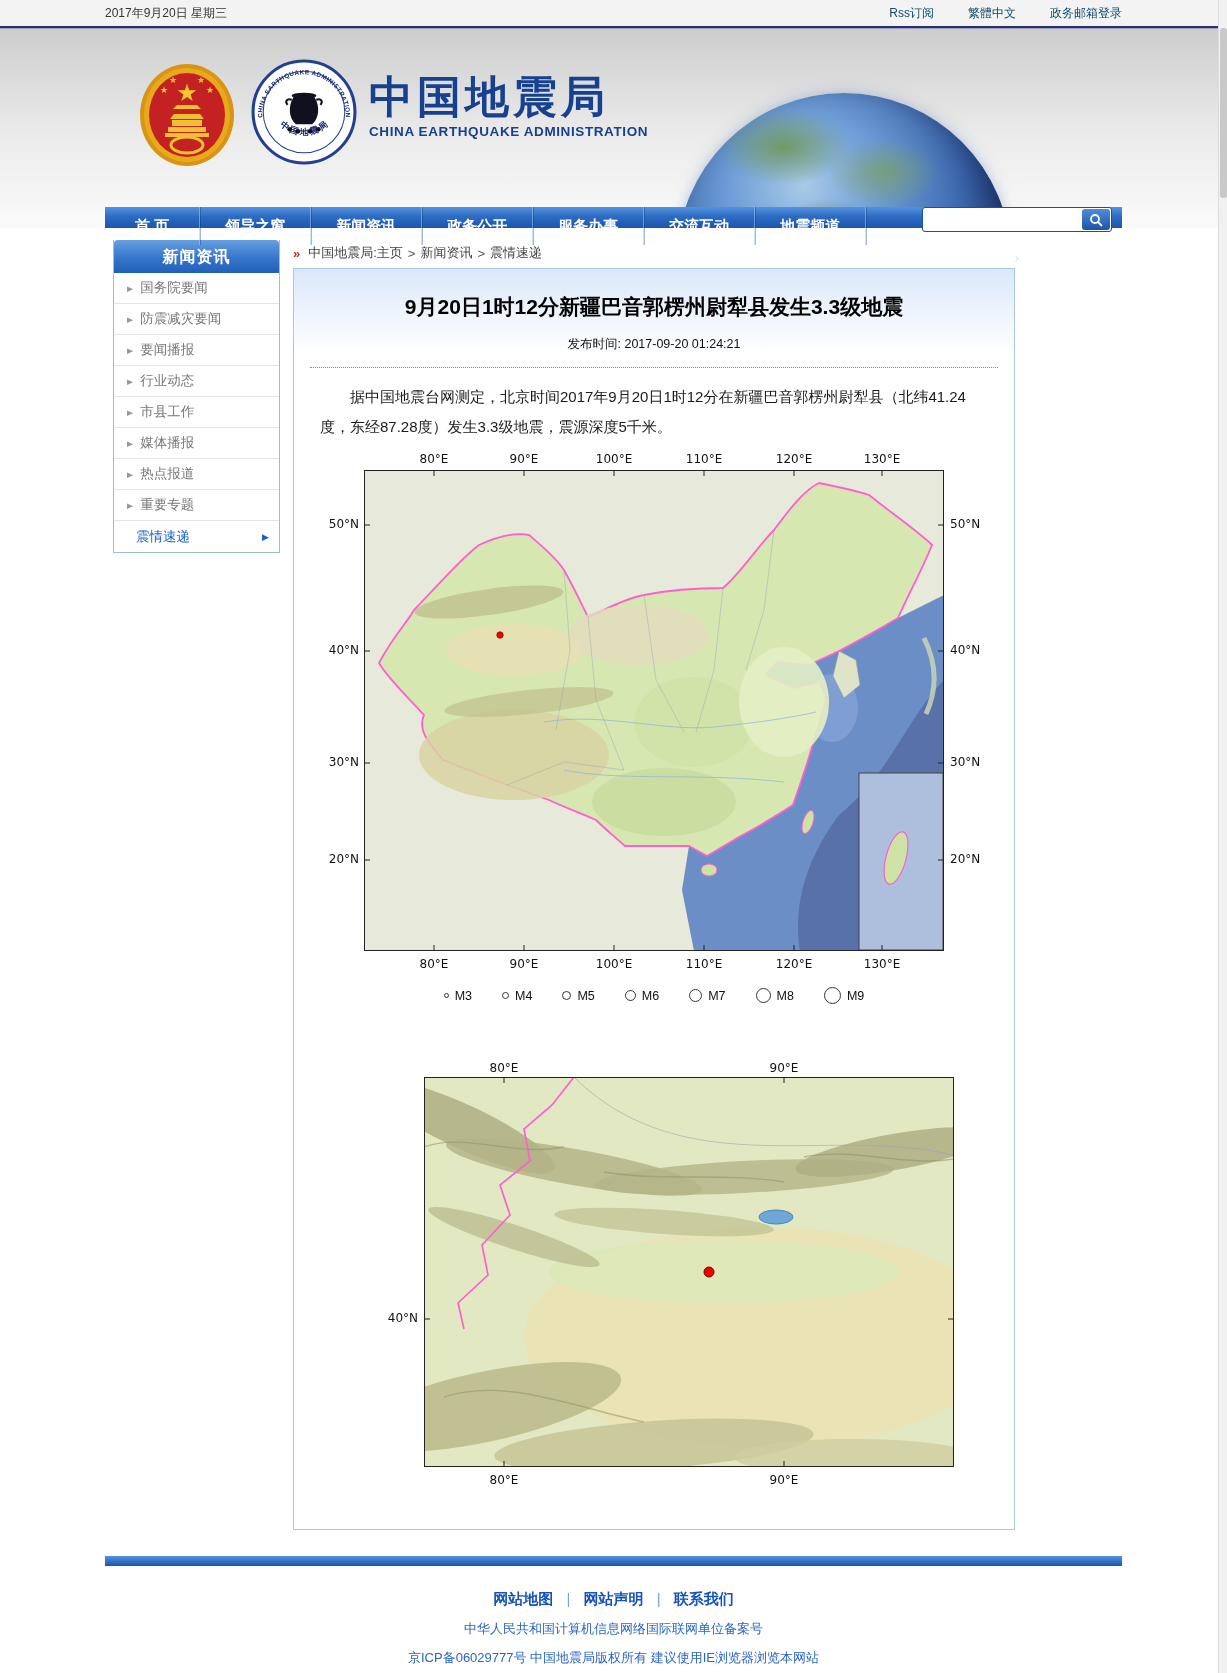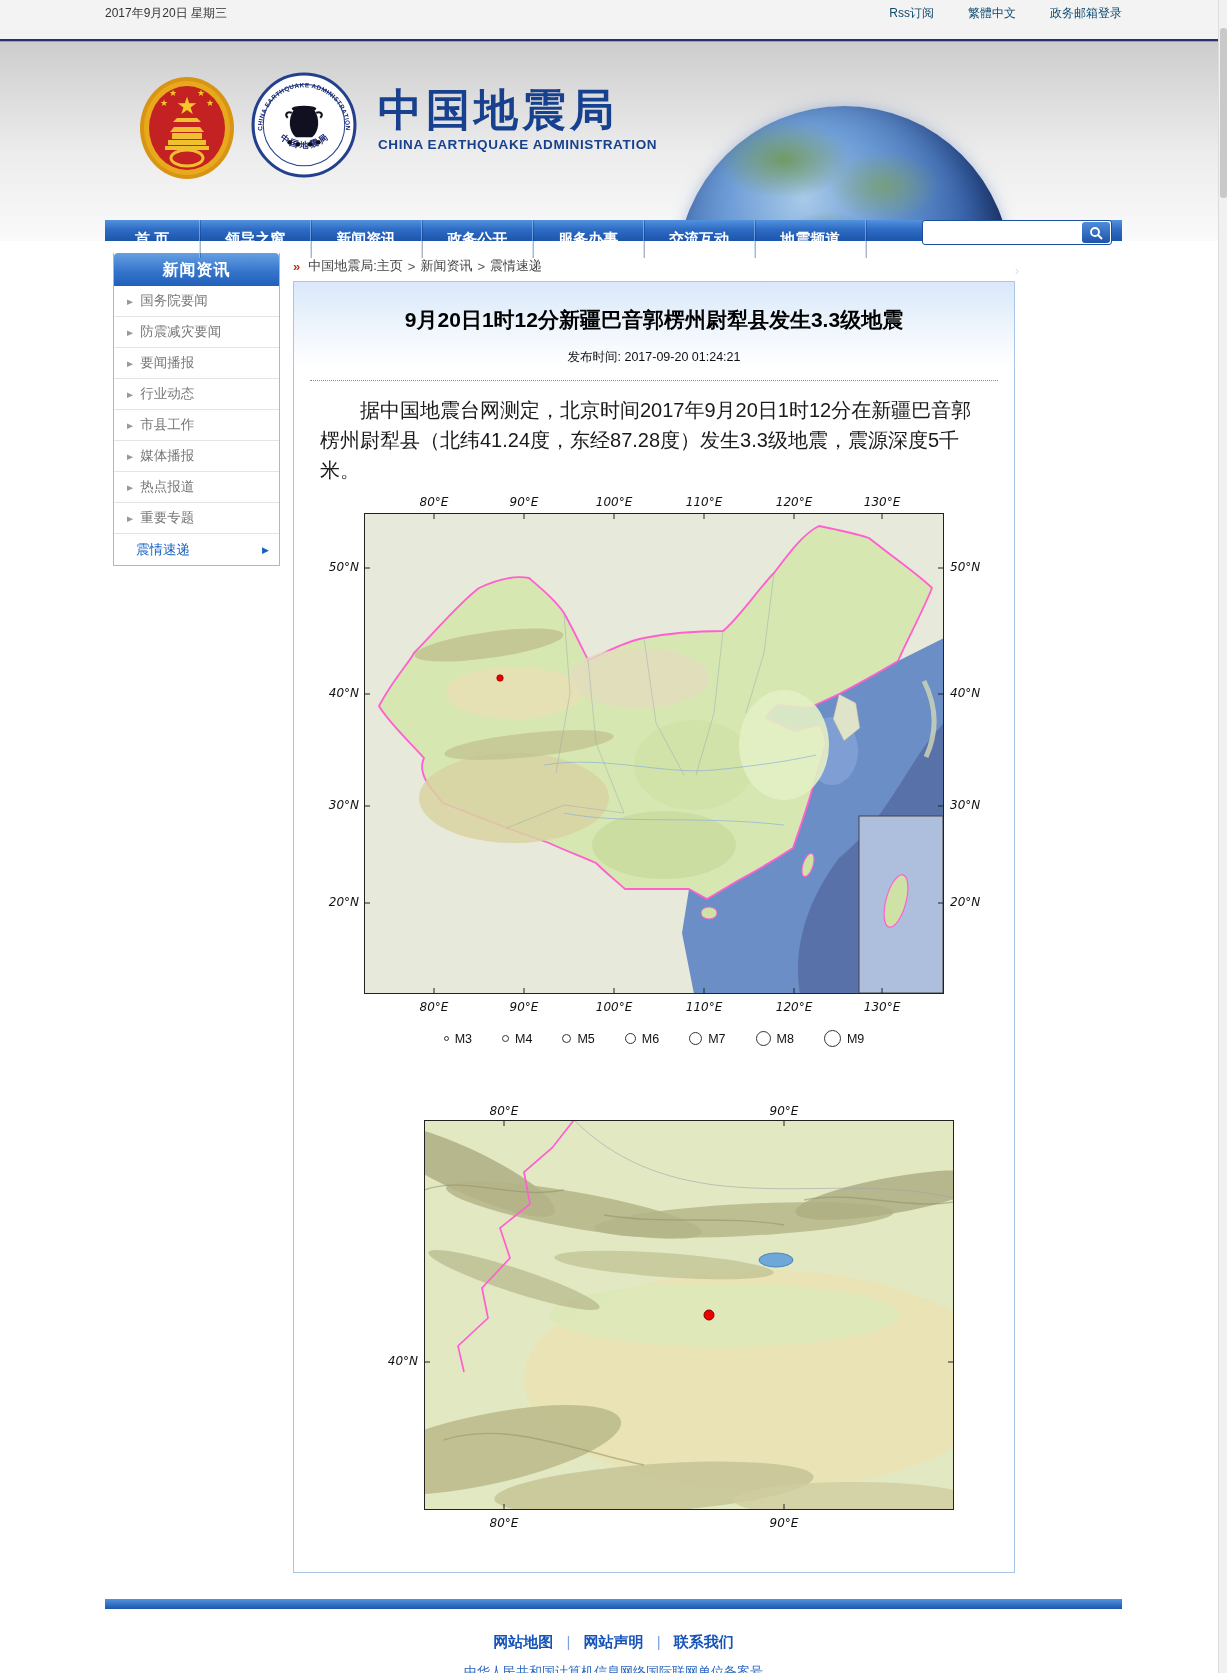--- a/index.html
+++ b/index.html
@@ -5,36 +5,36 @@
   * { box-sizing: border-box; margin: 0; padding: 0; }
   html,body { width: 1227px; }
   body {
     font-family: "Liberation Sans","DejaVu Sans",sans-serif;
     background: #ffffff;
     position: relative;
   }
   .shell { width: 1017px; margin: 0 auto; position: relative; }
 
   
-  .topbar { height: 39px; background: #f3f3f3; }
+  .topbar { height: 26px; background: #f3f3f3; }
   .topbar .shell { display: flex; justify-content: space-between; align-items: center; height: 26px; }
   .topbar-date { font-size: 12px; color: #333; }
   .topbar-links { display: flex; gap: 34px; }
   .topbar-links a { font-size: 12px; color: #0c4a6e; text-decoration: none; cursor: pointer; }
   .navy-line { height: 3px; background: #2d2d6b; border-bottom: 1px solid #9aa0c0; }
 
   
   .page-bg { background: linear-gradient(180deg,#cdcdcd 0px,#ececec 110px,#ffffff 230px); }
 
   
   .site-header { height: 178px; position: relative; overflow: hidden; }
   .site-header .shell { height: 178px; }
   .emblem { position: absolute; left: 33px; top: 34px; width: 98px; height: 104px; }
   .seal { position: absolute; left: 146px; top: 30px; width: 106px; height: 106px; }
-  .site-title { position: absolute; left: 273px; top: 44px; }
+  .site-title { position: absolute; left: 264px; top: 44px; }
   .site-title .cn { font-size: 44px; font-weight: bold; color: #17418e; letter-spacing: 4px; line-height: 1.1; }
   .site-title .en { font-size: 13.5px; font-weight: bold; color: #17418e; letter-spacing: 0.6px; margin-top: 3px; }
   .globe {
     position: absolute; left: 572px; top: 64px; width: 334px; height: 334px; border-radius: 50%;
     background:
       radial-gradient(ellipse 95px 55px at 32% 16%, rgba(110,150,80,.85), rgba(110,150,80,0) 70%),
       radial-gradient(ellipse 80px 50px at 62% 24%, rgba(125,160,90,.7), rgba(125,160,90,0) 70%),
       radial-gradient(ellipse 65px 40px at 45% 40%, rgba(90,130,70,.55), rgba(90,130,70,0) 70%),
       radial-gradient(circle at 38% 28%, #a8cae8 0%, #6d9cd6 24%, #3a66ae 52%, #1b3a74 78%, #0c2150 100%);
     box-shadow: inset -14px -20px 40px rgba(0,0,30,.55), 0 0 14px rgba(120,150,200,.5);
@@ -68,24 +68,24 @@
   .main-col { flex: none; width: 722px; margin-left: 13px; }
   .breadcrumb { height: 26px; display: flex; align-items: center; font-size: 13px; color: #444; }
   .crumb-marker { color: #c03020; font-weight: bold; margin-right: 8px; font-size: 13px; }
   .breadcrumb .sep { margin: 0 5px; color: #555; }
   .breadcrumb a { color: #444; text-decoration: none; cursor: pointer; }
 
   .article-box { border: 1px solid #a9c6e4; background: linear-gradient(180deg,#d9e8fa 0px,#edf4fc 42px,#ffffff 85px); padding: 18px 0 30px; margin-top: 2px; }
   .article-title { text-align: center; font-size: 21px; font-weight: bold; color: #000; padding: 6px 30px 0; }
   .publish-time { text-align: center; font-size: 12.5px; color: #111; margin-top: 15px; }
   .dotted-divider { border-top: 1px dotted #8a8a8a; margin: 14px 16px 0; }
-  .article-body { margin: 14px 26px 0; font-size: 20px; line-height: 30px; color: #1a1a1a; text-indent: 2em; }
-
-  
-  .axis-label { position: absolute; font-size: 12px; color: #111; font-family: "DejaVu Sans","Liberation Sans",sans-serif; white-space: nowrap; font-style: italic; }
+  .article-body { margin: 14px 26px 0; font-size: 15px; line-height: 30px; color: #1a1a1a; text-indent: 2em; }
+
+  
+  .axis-label { position: absolute; font-size: 12px; color: #111; font-family: "DejaVu Sans","Liberation Sans",sans-serif; white-space: nowrap; }
   .map-nat-wrap { position: relative; width: 670px; height: 575px; margin: 10px auto 0; }
   .map-nat-frame { position: absolute; left: 45px; top: 18px; width: 580px; height: 481px; }
   .m1t { top: 0; transform: translateX(-50%); }
   .m1b { top: 505px; transform: translateX(-50%); }
   .m1l { left: 0; width: 40px; text-align: right; }
   .m1r { left: 631px; width: 40px; text-align: left; }
   .legend-row { position: absolute; left: 0; top: 535px; width: 670px; display: flex; justify-content: center; align-items: center; gap: 30px; }
   .leg-item { display: flex; align-items: center; gap: 6px; font-size: 12.5px; color: #111; }
   .leg-c { display: inline-block; border: 1px solid #333; border-radius: 50%; background: #fff; }
   .c0{width:5px;height:5px} .c1{width:7px;height:7px} .c2{width:9px;height:9px}

